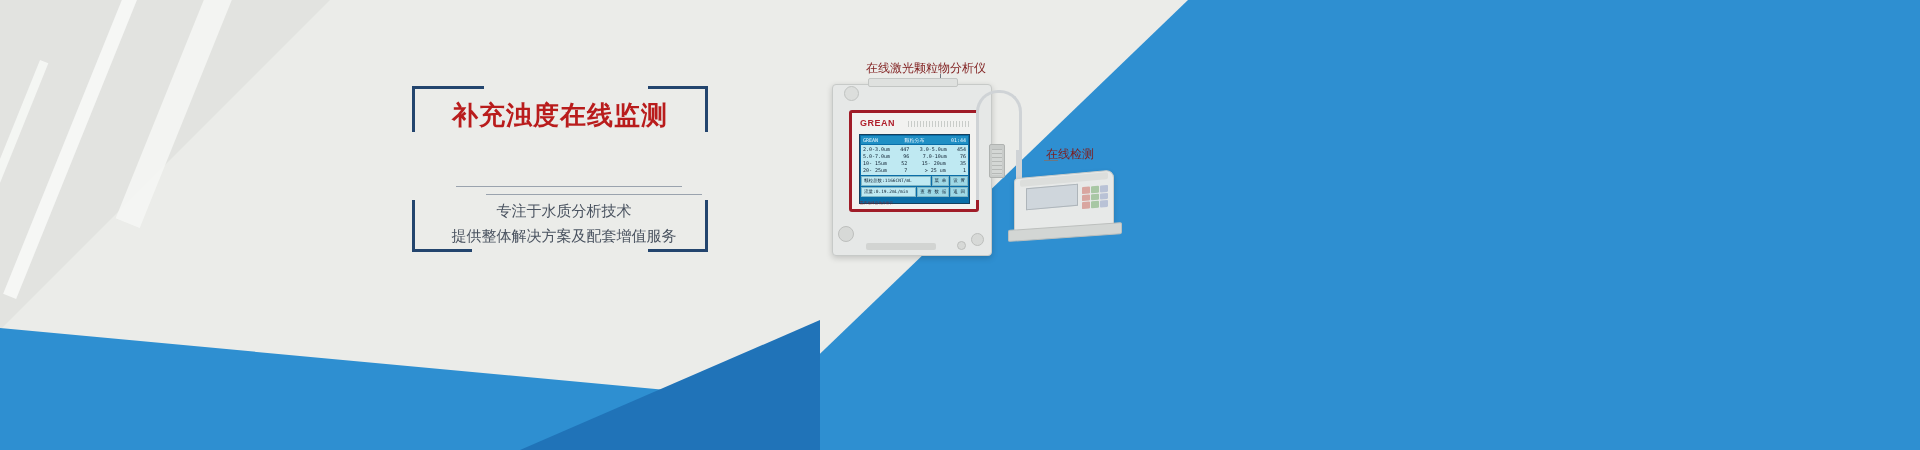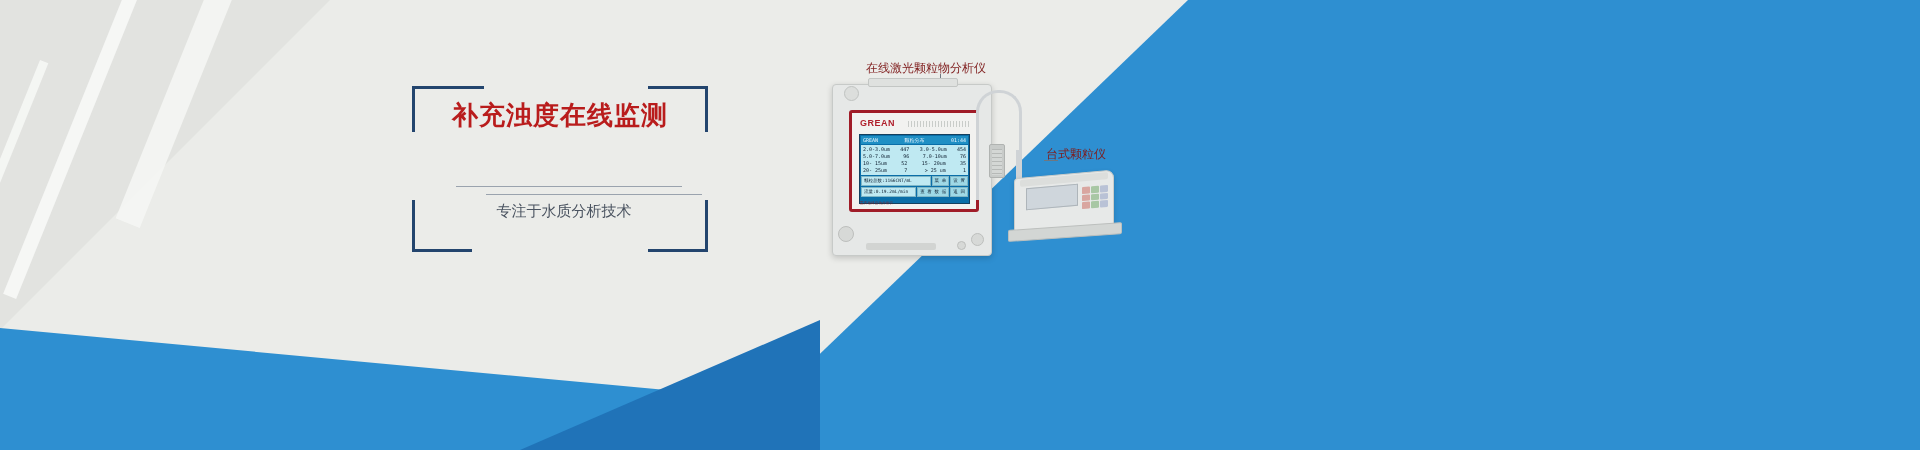--- a/index.html
+++ b/index.html
@@ -221,26 +221,27 @@
 
     <div class="headline">
       <span class="l1">补充浊度在线监测</span>
     </div>
 
     <div class="divider"></div>
     <div class="divider2"></div>
 
     <div class="subtitles">
       <div>专注于水质分析技术</div>
+      <div>提供整体解决方案及配套增值服务</div>
     </div>
   </div>
 
   <div class="dev-label label-analyzer">在线激光颗粒物分析仪</div>
   <div class="leader leader-1"></div>
-  <div class="dev-label label-bench">台式颗粒仪</div>
+  <div class="dev-label label-bench">在线检测</div>
   <div class="leader leader-2"></div>
 
   <div class="analyzer">
     <div class="anz-body"></div>
     <div class="anz-top-hinge"></div>
     <div class="anz-knob"></div>
 
     <div class="anz-panel">
       <div class="anz-brand">GREAN</div>
       <div class="anz-vent"></div>

